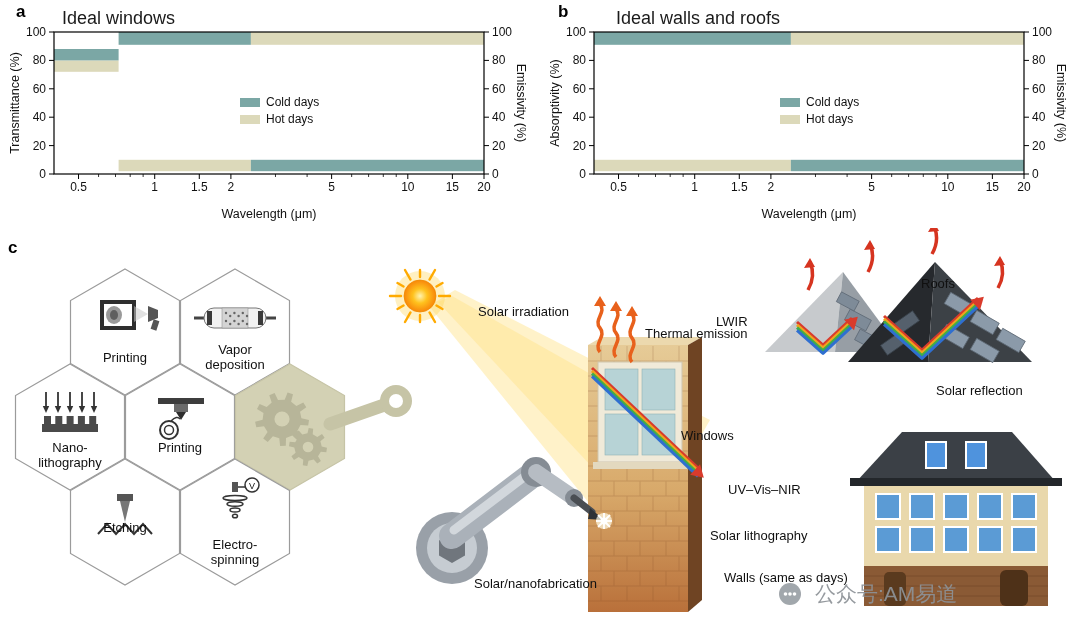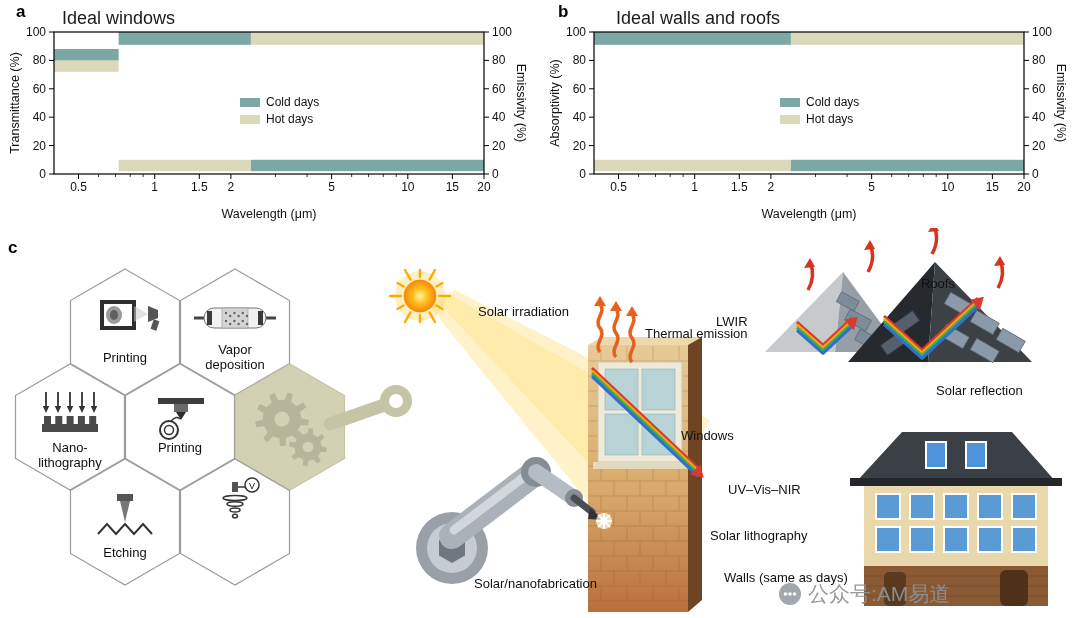--- a/index.html
+++ b/index.html
@@ -5,21 +5,21 @@
   html,body{margin:0;padding:0;background:#fff;}
   .figure{position:relative;width:1080px;height:618px;background:#fff;overflow:hidden;
           font-family:"Liberation Sans",sans-serif;color:#111;}
   .figure svg text{font-family:"Liberation Sans",sans-serif;fill:#111;}
   .chart-panel{position:absolute;width:528px;height:230px;}
   .panel-letter{position:absolute;font-size:17px;font-weight:700;color:#000;}
   .chart-title{position:absolute;font-size:18px;color:#1a1a1a;}
   .chart-svg{position:absolute;left:0;top:20px;}
   .clabel{position:absolute;font-size:13px;line-height:15px;color:#101010;white-space:pre-line;}
   .clabel.center{text-align:center;width:110px;}
-  .watermark{position:absolute;left:778px;top:580px;display:flex;align-items:center;gap:6px;
+  .watermark{position:absolute;left:778px;top:580px;display:flex;align-items:center;gap:13px;
              color:#8d9297;font-size:21px;opacity:.92;}
   .illu{position:absolute;left:0;top:228px;}
 </style>
 </head>
 <body>
 
 <div class="figure">
 
   <section class="chart-panel" style="left:8px;top:2px">
     <div class="panel-letter" style="left:8px;top:0">a</div>
@@ -502,21 +502,23 @@
       <rect x="884" y="572" width="22" height="34" rx="5" fill="#5a3a1e"></rect>
     </g>
   </svg>
 
   <div class="clabel center" style="left:70px;top:350px">Printing</div>
   <div class="clabel center" style="left:180px;top:342px">Vapor
 deposition</div>
   <div class="clabel center" style="left:15px;top:440px">Nano-
 lithography</div>
   <div class="clabel center" style="left:125px;top:440px">Printing</div>
-  <div class="clabel center" style="left:70px;top:545px">Etching</div>
+  <div class="clabel center" style="left:70px;top:520px">Etching</div>
+  <div class="clabel center" style="left:180px;top:537px">Electro-
+spinning</div>
 
   <div class="clabel" style="left:478px;top:304px">Solar irradiation</div>
   <div class="clabel" style="left:474px;top:576px">Solar/nanofabrication</div>
   <div class="clabel" style="left:716px;top:314px">LWIR</div>
   <div class="clabel" style="left:645px;top:326px">Thermal emission</div>
   <div class="clabel" style="left:681px;top:428px">Windows</div>
   <div class="clabel" style="left:728px;top:482px">UV–Vis–NIR</div>
   <div class="clabel" style="left:710px;top:528px">Solar lithography</div>
   <div class="clabel" style="left:724px;top:570px">Walls (same as days)</div>
   <div class="clabel" style="left:921px;top:276px">Roofs</div>

